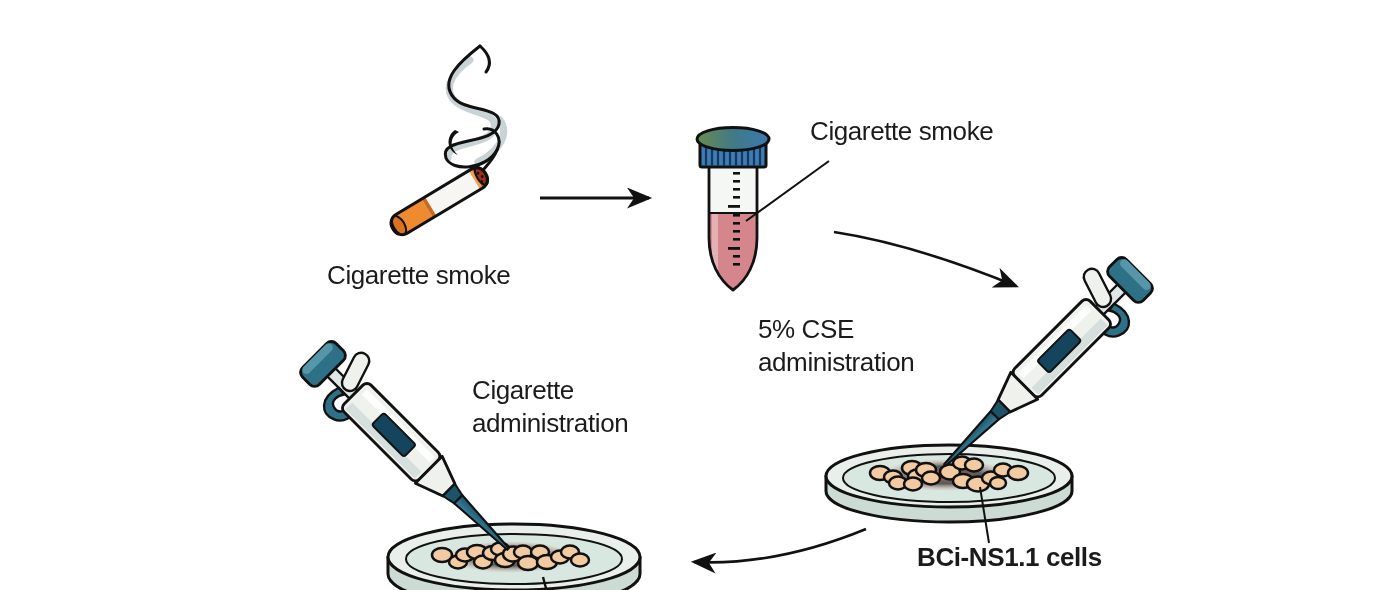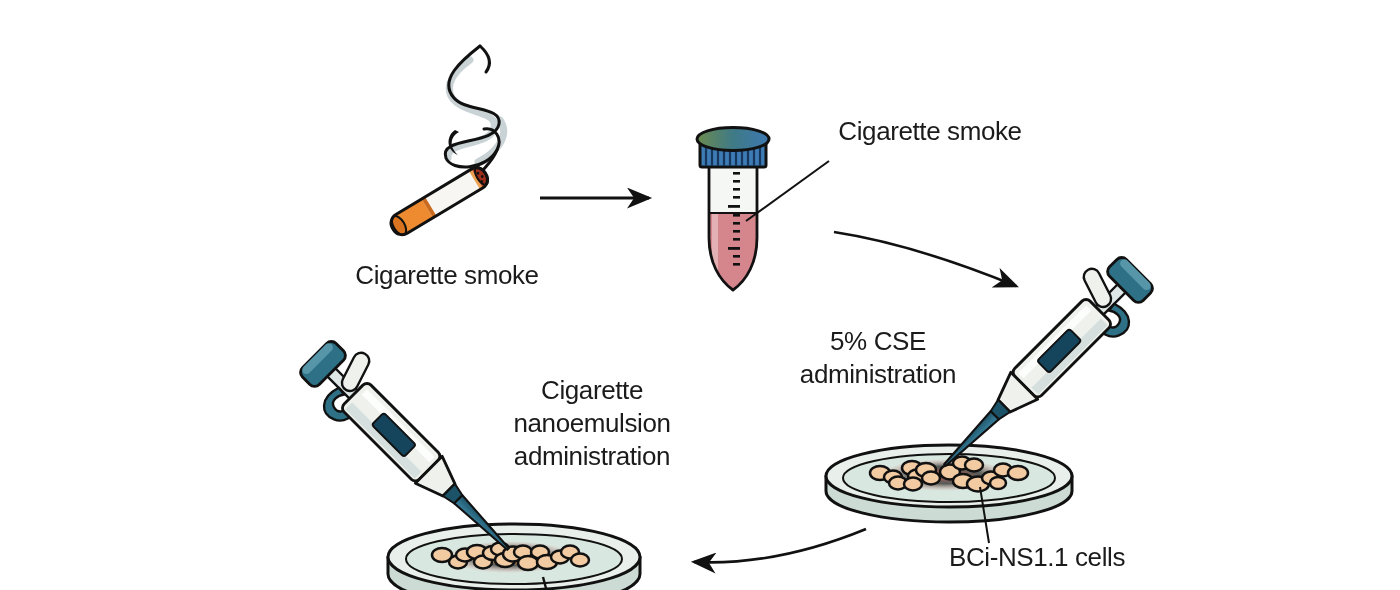--- a/index.html
+++ b/index.html
@@ -3,21 +3,21 @@
 <meta charset="utf-8">
 <style>
   html,body { margin:0; padding:0; background:#ffffff; }
   .stage {
     position:relative; width:1400px; height:590px;
     background:#ffffff; overflow:hidden;
     font-family:"Liberation Sans", sans-serif;
   }
   .art { position:absolute; left:0; top:0; }
   .lbl {
-    position:absolute; text-align:center; color:#1b1b1b;
+    position:absolute; color:#1b1b1b;
     font-size:26px; line-height:33px; letter-spacing:-0.4px;
     white-space:nowrap;
   }
   .lbl div { white-space:nowrap; }
 </style>
 </head>
 <body>
 
 <div class="stage">
 
@@ -190,26 +190,25 @@
 
     <use href="#pipette-shape" transform="translate(420.7,461.7) rotate(-45) scale(-0.95,0.95)"></use>
   </svg>
 
   <div class="lbl" style="left:327px; top:259px; width:240px;">Cigarette smoke</div>
 
   <div class="lbl" style="left:810px; top:115px; width:240px;">
     <div>Cigarette smoke</div>
   </div>
 
-  <div class="lbl" style="left:758px; top:325px; width:240px;">
+  <div class="lbl" style="left:758px; top:313px; width:240px;">
     <div>5% CSE</div>
     <div>administration</div>
   </div>
 
   <div class="lbl" style="left:472px; top:374px; width:240px;">
     <div>Cigarette</div>
-    <div>nanoemulsion</div>
     <div>administration</div>
   </div>
 
-  <div class="lbl" style="left:917px; top:541px; width:240px;">BCi-NS1.1 cells</div>
+  <div class="lbl" style="left:917px; top:541px; width:240px;font-weight:bold;">BCi-NS1.1 cells</div>
 
 </div>
 
 </body></html>

